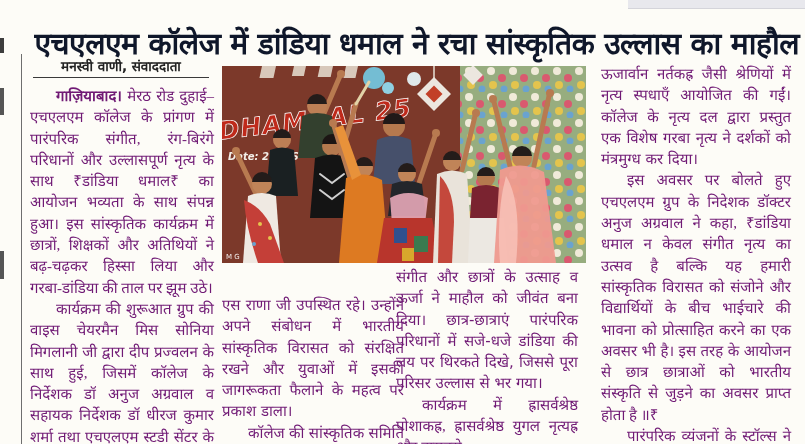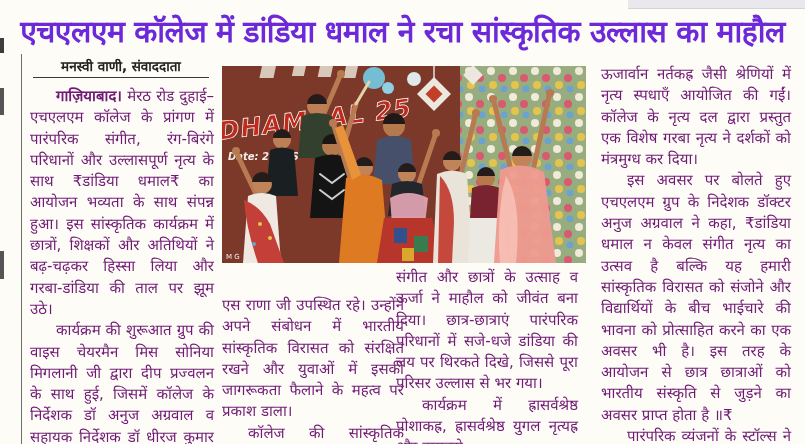--- a/index.html
+++ b/index.html
@@ -3,28 +3,28 @@
 <meta charset="utf-8">
 <style>
   html,body{margin:0;padding:0;background:#ffffff;}
   .page{position:relative;width:805px;height:444px;background:#fdfcf7;overflow:hidden;
         font-family:"DejaVu Sans","Liberation Sans",sans-serif;color:#1c1c1c;}
   .topbar-right{position:absolute;left:628px;top:0;width:177px;height:8px;
         background:#e8e8ed;border-bottom:1px solid #d4d4da;}
   .edge-mark{position:absolute;left:0;width:4px;background:#3d3d3d;}
   .m1{top:38px;height:15px;} .m2{top:88px;height:27px;background:#555;} .m3{top:251px;height:28px;background:#555;}
   .left-rule{position:absolute;left:21px;top:54px;width:1px;height:390px;background:#6e6e6e;}
-  .headline{position:absolute;left:6px;top:12px;width:793px;text-align:center;
-        font-size:30px;line-height:40px;font-weight:700;color:#6d28d9;letter-spacing:-0.5px;white-space:nowrap;}
+  .headline{position:absolute;left:6px;top:24px;width:793px;text-align:right;
+        font-size:30px;line-height:40px;font-weight:700;color:#0f172a;letter-spacing:-0.5px;white-space:nowrap;}
   .byline{position:absolute;left:30px;top:57px;width:182px;text-align:center;
         font-size:13.5px;font-weight:700;color:#222;}
   .byline-rule{position:absolute;left:33px;top:77px;width:176px;height:1px;background:#3a3a3a;}
   .col{position:absolute;font-size:15px;line-height:21.3px;text-align:justify;color:#701a75;}
   .col p{margin:0;}
-  .indent{text-indent:26px;}
+  .indent{text-indent:26px;font-family:Liberation Serif, serif;}
   .col1{left:30px;top:86px;width:184px;height:352px;}
   .col2{left:222px;top:267px;width:182px;height:177px;margin-top:28px;}
   .col3{left:396px;top:267px;width:182px;height:177px;}
   .col4{left:601px;top:64px;width:190px;height:380px;}
   .photo{position:absolute;left:222px;top:66px;width:364px;height:197px;}
   .photo svg{display:block;}
 </style>
 </head>
 <body>
 

